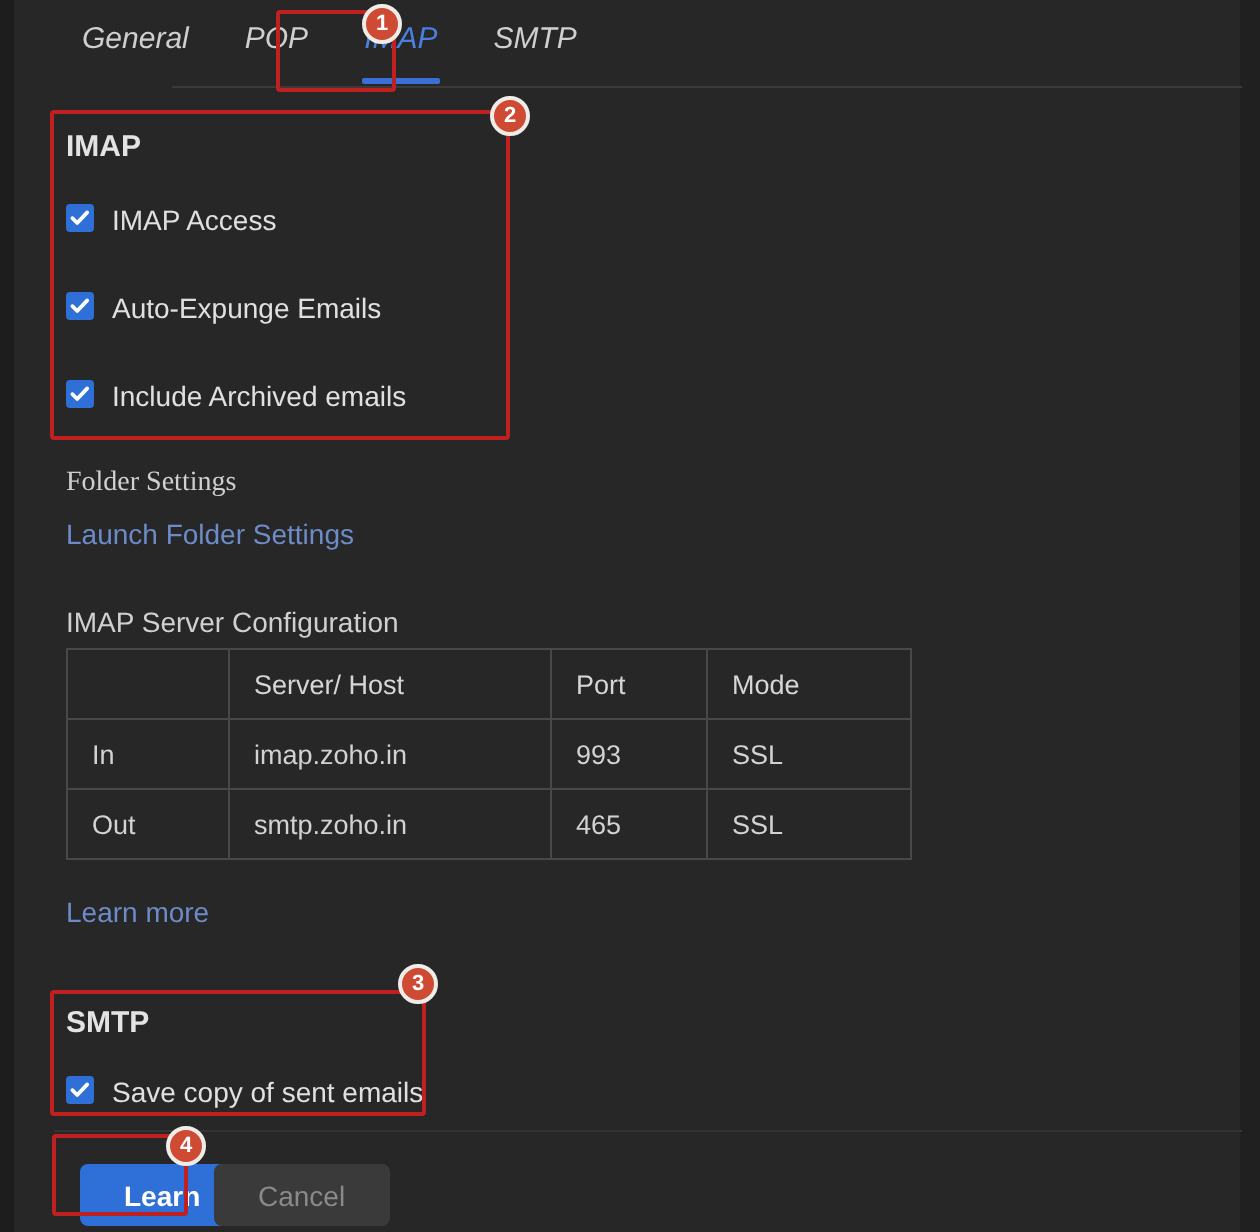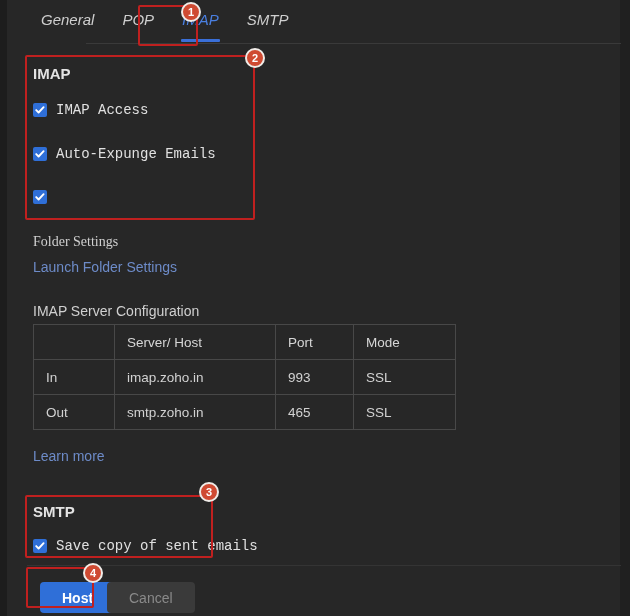--- a/index.html
+++ b/index.html
@@ -86,24 +86,23 @@
   }
   .link {
     font-size: 14px;
     color: #6d8bc8;
     text-decoration: none;
     cursor: pointer;
   }
   
   .cbrow {
     display: flex;
-    align-items: center;
+    align-items: flex-start;
     gap: 9px;
     cursor: pointer;
-    font-family: Liberation Mono, monospace;
   }
   .cbox {
     width: 14px;
     height: 14px;
     border-radius: 2px;
     background: #2f6fd8;
     position: relative;
     flex: 0 0 auto;
   }
   .cbox svg {
@@ -233,20 +232,21 @@
       </span>
       <span class="cblabel">Auto-Expunge Emails</span>
     </div>
 
     <div class="abs cbrow" style="left:26px; top:146px;">
       <span class="cbox">
         <svg width="12" height="12" viewBox="0 0 12 12">
           <path d="M2.2 6.1 L4.6 8.5 L9.6 3.2" fill="none" stroke="#ffffff" stroke-width="1.9" stroke-linecap="round" stroke-linejoin="round"></path>
         </svg>
       </span>
+      <span class="cblabel">Include Archived emails</span>
     </div>
 
     <div class="abs field-label" style="left:26px; top:190px;font-family:Liberation Serif, serif;">Folder Settings</div>
     <div class="abs link" style="left:26px; top:215px;">Launch Folder Settings</div>
 
     <div class="abs field-label" style="left:26px; top:259px;">IMAP Server Configuration</div>
 
     <div class="abs" style="left:26px; top:280px;border-radius:19px;">
       <table class="cfg">
         <thead>
@@ -282,21 +282,21 @@
       <span class="cbox">
         <svg width="12" height="12" viewBox="0 0 12 12">
           <path d="M2.2 6.1 L4.6 8.5 L9.6 3.2" fill="none" stroke="#ffffff" stroke-width="1.9" stroke-linecap="round" stroke-linejoin="round"></path>
         </svg>
       </span>
       <span class="cblabel">Save copy of sent emails</span>
     </div>
 
     <div class="abs" style="left:0; top:521px; width:613px;">
       <div class="btnbar-divider"></div>
-      <button class="btn btn-save abs" style="left:33px; top:17px;">Host</button>
+      <button class="btn btn-save abs" style="left:33px; top:17px;">Learn</button>
       <button class="btn btn-cancel abs" style="left:100px; top:17px;">Cancel</button>
     </div>
 
   </div>
 
   <div class="anno-box" style="left:138px; top:5px; width:60px; height:41px;"></div>
   <div class="anno-badge" style="left:181px; top:2px;">1</div>
 
   <div class="anno-box" style="left:25px; top:55px; width:230px; height:165px;"></div>
   <div class="anno-badge" style="left:245px; top:48px;">2</div>

